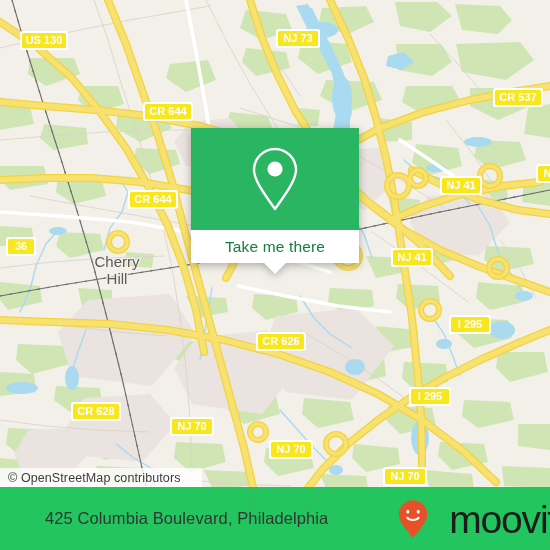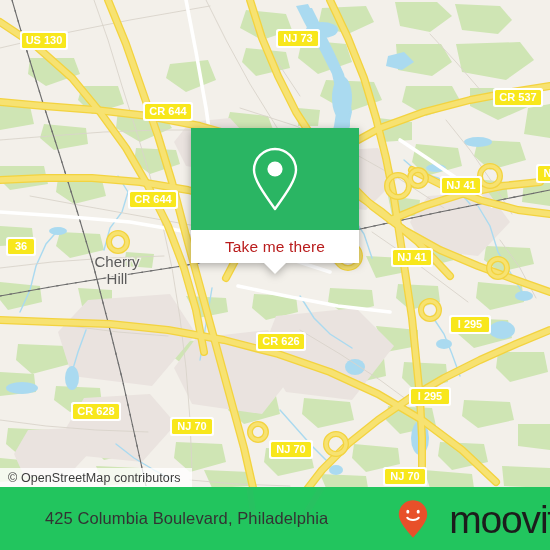--- a/index.html
+++ b/index.html
@@ -29,21 +29,21 @@
     height: 550px;
   }
   #map-svg { display: block; }
 
   
   #attribution {
     position: absolute;
     left: 0;
     top: 468px;
     height: 19px;
-    padding: 0 11px 0 8px;
+    padding: 0 21px 0 8px;
     display: flex;
     align-items: center;
     background: rgba(255,255,255,0.78);
     font-size: 12.5px;
     color: #3c3c3c;
     letter-spacing: 0.1px;
     white-space: nowrap;
     z-index: 6;
   }
 
@@ -67,21 +67,21 @@
   #popup-footer {
     position: relative;
     height: 33px;
     background: #ffffff;
     display: flex;
     align-items: center;
     justify-content: center;
   }
   #popup-cta-label {
     font-size: 15.5px;
-    color: #b91c1c;
+    color: #15803d;
     letter-spacing: 0.15px;
   }
   #popup-tail {
     position: absolute;
     left: 50%;
     bottom: -11px;
     margin-left: -11px;
     width: 0; height: 0;
     border-left: 11px solid transparent;
     border-right: 11px solid transparent;

